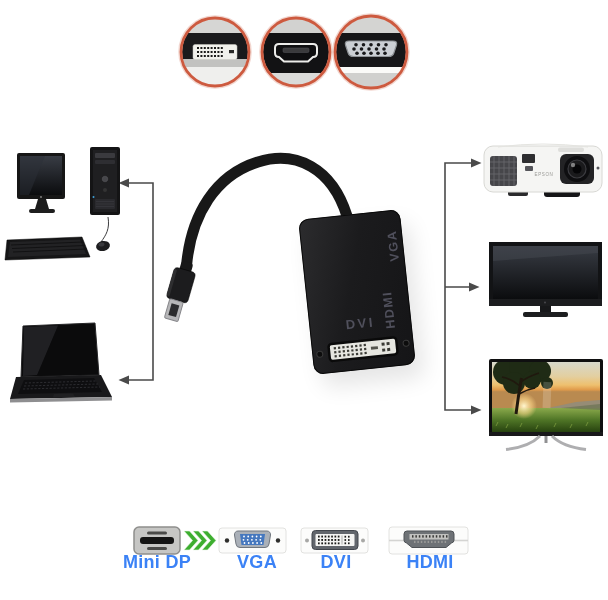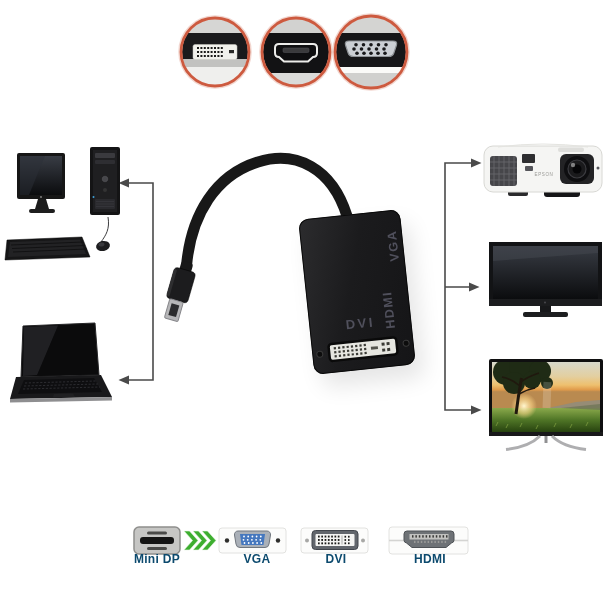--- a/index.html
+++ b/index.html
@@ -10,21 +10,21 @@
   
   .adapter{position:absolute;left:306px;top:214px;width:102px;height:156px;
            transform:rotate(-6deg);border-radius:10px;
            background:linear-gradient(105deg,#2c2c2e 0%,#1b1b1d 45%,#151517 100%);
            box-shadow:inset 0 0 0 1px #0a0a0a, 8px 14px 22px rgba(0,0,0,0.10);}
   .vlabel{position:absolute;writing-mode:vertical-rl;transform:rotate(180deg);
           color:#50505c;font-size:12.5px;font-weight:600;letter-spacing:1.5px;}
   .hlabel{position:absolute;top:102px;left:0;width:100%;text-align:center;
           color:#50505c;font-size:13px;font-weight:600;letter-spacing:2.5px;}
   .legend-label{position:absolute;top:552px;width:90px;text-align:center;
-                font-size:12px;font-weight:600;color:#0c4a6e;letter-spacing:.3px;}
+                font-size:18px;font-weight:600;color:#3b82f6;letter-spacing:.3px;}
 </style>
 </head>
 <body>
 
 <div class="stage">
 
 <svg class="abs" style="left:0;top:0" width="608" height="600" viewBox="0 0 608 600">
   <defs>
     <linearGradient id="scrGrad" x1="0" y1="0" x2="0" y2="1">
       <stop offset="0" stop-color="#383c44"></stop>

